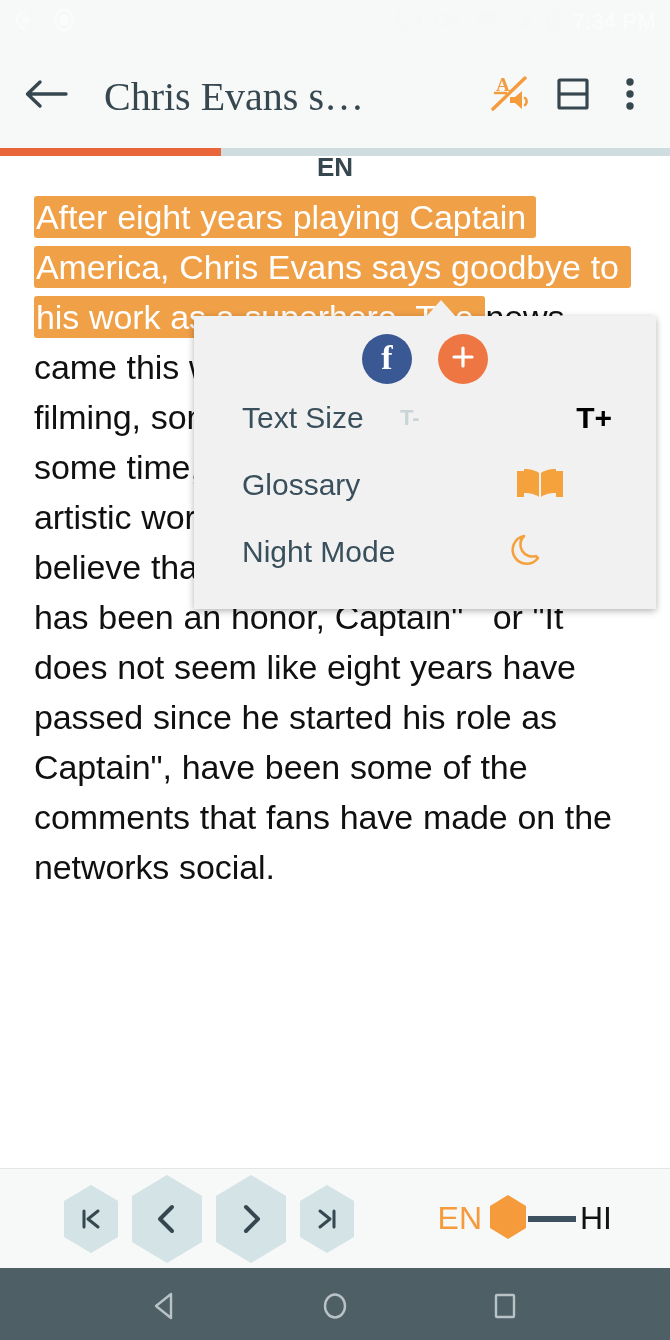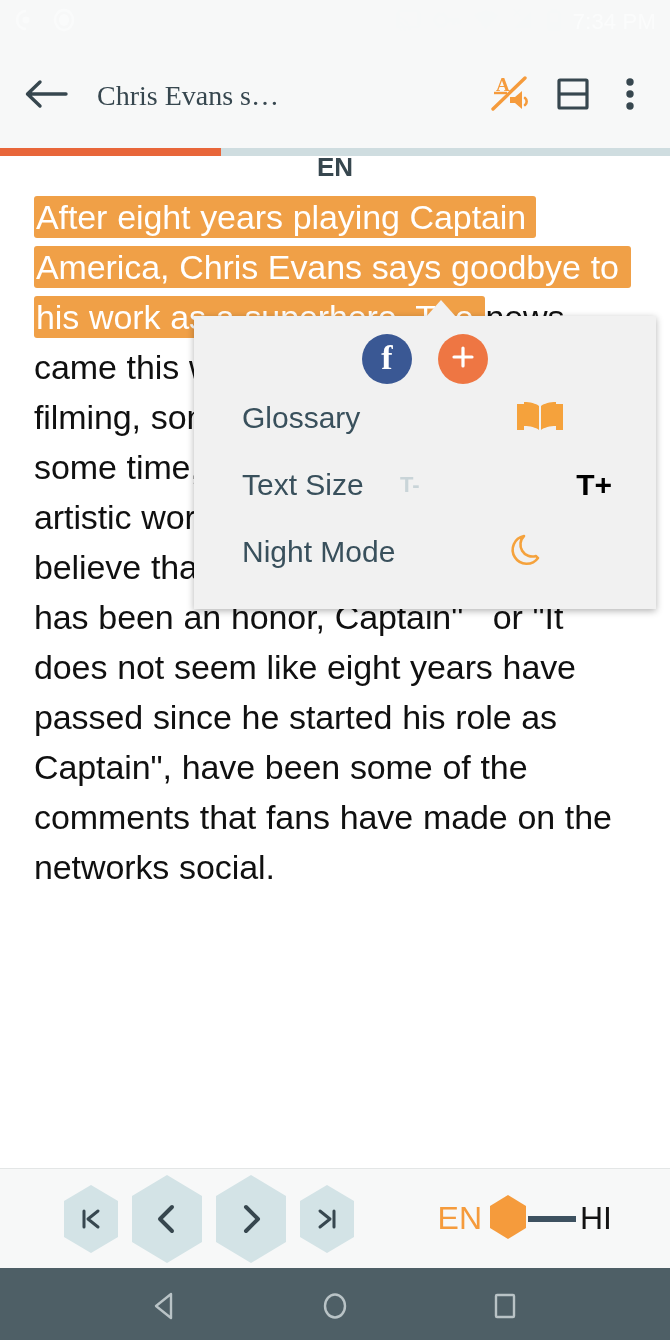--- a/index.html
+++ b/index.html
@@ -34,23 +34,23 @@
     display:flex; align-items:center;
     padding:0 18px;
   }
   #back-button{
     width:56px; height:56px;
     display:flex; align-items:center; justify-content:center;
     flex:0 0 auto;
   }
   #app-title{
     flex:1 1 auto;
-    margin-left:23px;
+    margin-left:30px;
     font-family:"Liberation Serif", serif;
-    font-size:28px;
+    font-size:40px;
     color:#37474f;
     white-space:nowrap; overflow:hidden;
   }
   .bar-action{
     width:58px; height:58px;
     display:flex; align-items:center; justify-content:center;
     flex:0 0 auto;
     margin-left:6px;
   }
   #overflow-button{ width:44px; }
@@ -305,42 +305,42 @@
       </div>
       <div class="share-btn" id="add-button">
         <span>
           <svg width="26" height="26" viewBox="0 0 26 26">
               <path d="M13 4v18M4 13h18" stroke="#ffffff" stroke-width="3.2" stroke-linecap="round"></path>
             </svg>
         </span>
       </div>
     </div>
 
+    <div class="menu-item" id="text-size-item">
+      <span class="menu-label">Text Size</span>
+      <span class="menu-icon-area">
+        <span id="text-decrease">T-</span>
+        <span id="text-increase">T+</span>
+      </span>
+    </div>
+
     <div class="menu-item" id="glossary-item">
       <span class="menu-label">Glossary</span>
       <span class="menu-icon-area">
         <span>
           <svg width="52" height="40" viewBox="0 0 52 40">
             <path d="M3 8h7v26H3Z" fill="#f5a23c"></path>
               <path d="M49 8h-7v26h7Z" fill="#f5a23c"></path>
             <path d="M10 6c6 0 12 1.5 15 4v24c-3-2.5-9-4-15-4Z" fill="#f5a23c"></path>
             <path d="M42 6c-6 0-12 1.5-15 4v24c3-2.5 9-4 15-4Z" fill="#f5a23c"></path>
           </svg>
         </span>
       </span>
     </div>
 
-    <div class="menu-item" id="text-size-item">
-      <span class="menu-label">Text Size</span>
-      <span class="menu-icon-area">
-        <span id="text-decrease">T-</span>
-        <span id="text-increase">T+</span>
-      </span>
-    </div>
-
     <div class="menu-item" id="night-mode-item">
       <span class="menu-label">Night Mode</span>
       <span class="menu-icon-area">
         <span>
           <svg width="40" height="40" viewBox="0 0 40 40">
               <path d="M28 26A12 12 0 0 1 16 6a14 14 0 1 0 14 22 12 12 0 0 1-2 -2Z" fill="none" stroke="#f5a23c" stroke-width="2.6" stroke-linejoin="round"></path>
             </svg>
         </span>
       </span>
     </div>

